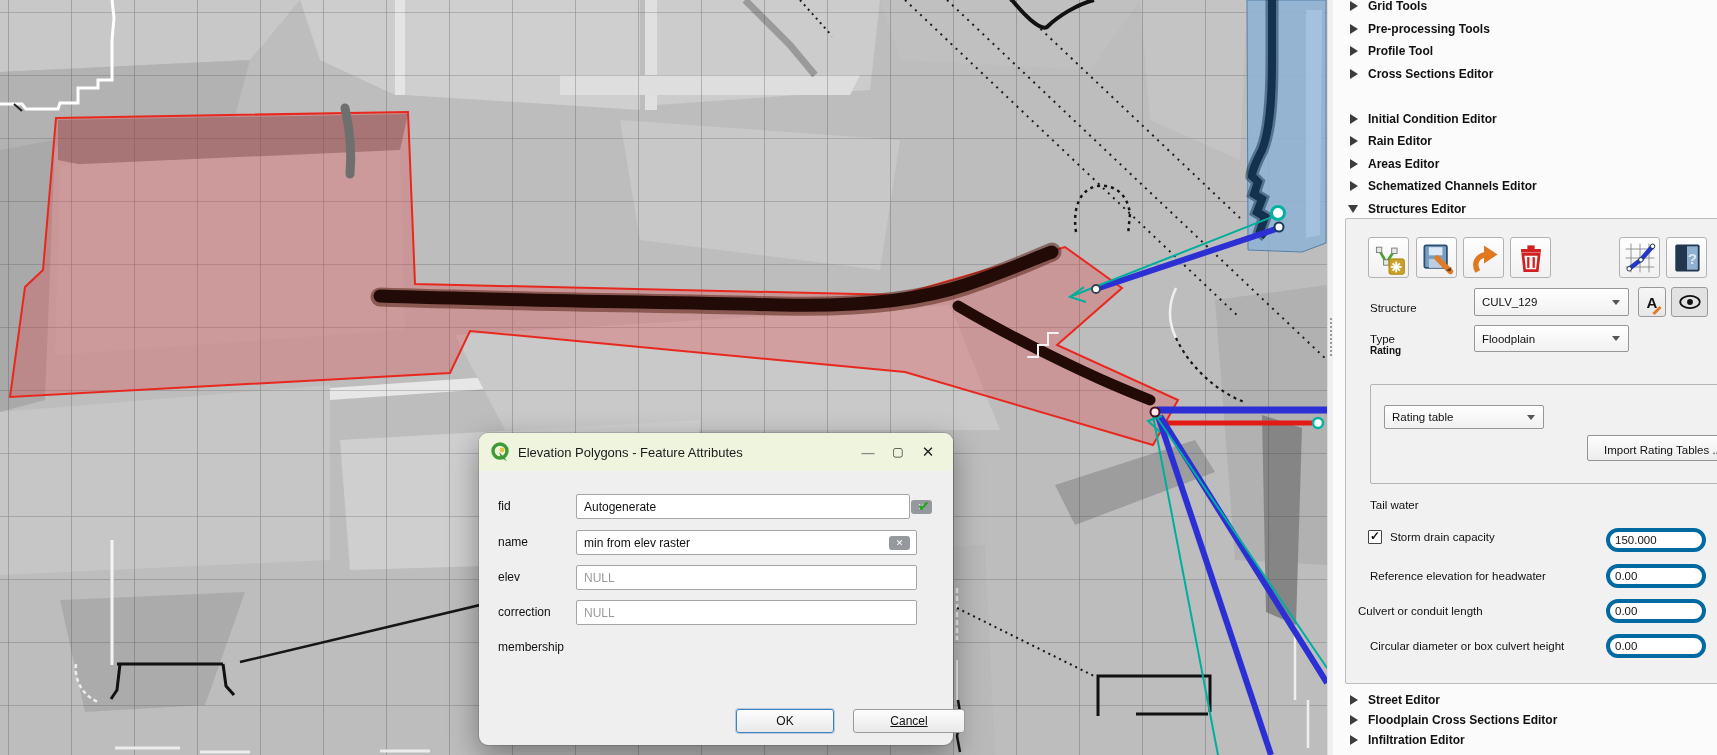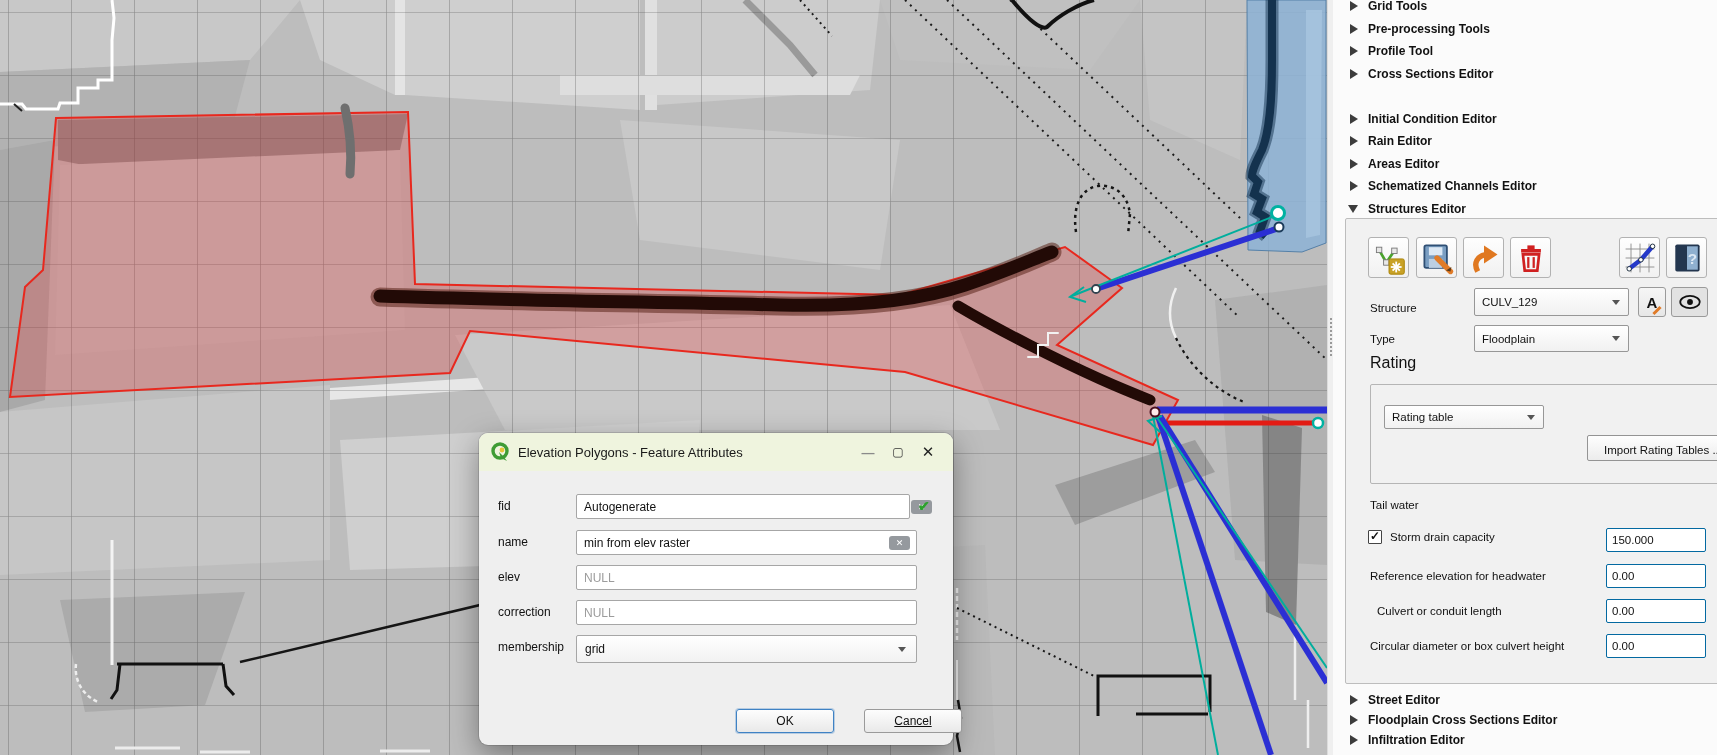--- a/index.html
+++ b/index.html
@@ -18,21 +18,21 @@
   .sec .tri-r { margin-left:17px; width:0; height:0; border-left:8px solid #3c3c3c; border-top:5px solid transparent; border-bottom:5px solid transparent; }
   .sec .tri-d { margin-left:15px; width:0; height:0; border-top:8px solid #3c3c3c; border-left:5px solid transparent; border-right:5px solid transparent; }
   .sec .lbl { margin-left:10px; font-size:12px; font-weight:bold; color:#111; white-space:nowrap; }
 
   #groupbox { position:absolute; left:12px; top:218px; width:392px; height:466px; background:#f1f1f1; border:1px solid #bdbdbd; border-radius:2px; }
   .tb-btn { position:absolute; top:18px; width:41px; height:41px; background:linear-gradient(#fefefe,#f1f1f1); border:1px solid #b2b2b2; border-radius:3px; display:flex; align-items:center; justify-content:center; }
   .plabel { position:absolute; font-size:11.5px; color:#111; white-space:nowrap; }
   .combo { position:absolute; background:linear-gradient(#ffffff,#f1f1f1); border:1px solid #979797; border-radius:2px; display:flex; align-items:center; overflow:hidden; }
   .combo .ctext { font-size:11.5px; color:#111; padding-left:7px; white-space:nowrap; flex:1; }
   .combo .carrow { width:0; height:0; border-top:5px solid #555; border-left:4px solid transparent; border-right:4px solid transparent; margin-right:8px; flex:none; }
-  .pinput { position:absolute; background:#fff; border:1px solid #0369a1; border-radius:2px; font-size:11.5px; color:#111; padding:2px 5px; font-family:"Liberation Sans", sans-serif; }
+  .pinput { position:absolute; background:#fff; border:4px solid #0369a1; border-radius:12px; font-size:11.5px; color:#111; padding:2px 5px; font-family:"Liberation Sans", sans-serif; }
   .pframe { position:absolute; left:24px; top:165px; width:360px; height:100px; border:1px solid #b5b5b5; border-radius:2px; background:#f1f1f1; }
   .pbtn { position:absolute; background:linear-gradient(#fefefe,#ececec); border:1px solid #949494; border-radius:2px; font-size:11.5px; color:#111; text-align:center; padding-top:4px; white-space:nowrap; overflow:hidden; }
   .cbx { position:absolute; width:14px; height:14px; background:#fff; border:1.6px solid #444; border-radius:1px; font-size:12px; font-weight:bold; color:#111; line-height:11px; text-align:center; }
   .small-btn { position:absolute; background:linear-gradient(#f6f6f6,#e7e7e7); border:1px solid #9a9a9a; border-radius:3px; display:flex; align-items:center; justify-content:center; }
 
   
   #dialog { position:absolute; left:479px; top:433px; width:474px; height:312px; background:#efefef; border-radius:9px; box-shadow:0 10px 30px rgba(0,0,0,.38), 0 0 0 1px rgba(0,0,0,.12); }
   #dlg-titlebar { height:38px; background:#eff4de; border-radius:9px 9px 0 0; display:flex; align-items:center; }
   #dlg-title { font-size:13px; color:#1a1a1a; margin-left:8px; white-space:nowrap; }
   .winbtn { width:30px; height:28px; display:flex; align-items:center; justify-content:center; font-size:13px; color:#444; }
@@ -44,21 +44,21 @@
   .dinput-wrap { position:absolute; left:97px; top:0; }
   .dinput { width:341px; height:25px; background:#fff; border:1px solid #a6a6a6; border-radius:2px; font-size:12px; color:#111; padding:0 28px 0 7px; font-family:"Liberation Sans", sans-serif; }
   .dinput::placeholder { color:#9c9c9c; }
   .clear-ic { position:absolute; right:7px; top:5.5px; width:21px; height:14px; background:#95999e; border-radius:3px; color:#fff; font-size:9px; line-height:14px; text-align:center; }
   .valid-check { position:absolute; left:439px; top:4px; font-size:14px; font-weight:bold; color:#2ca12c; }
   .dcombo { position:absolute; left:97px; top:0; width:341px; height:28px; background:linear-gradient(#ffffff,#f2f2f2); border:1px solid #a6a6a6; border-radius:2px; display:flex; align-items:center; }
   .dcombo .ctext { font-size:12px; color:#111; padding-left:8px; flex:1; }
   .dcombo .carrow { width:0; height:0; border-top:5px solid #555; border-left:4.5px solid transparent; border-right:4.5px solid transparent; margin-right:10px; }
   .dlg-btn { position:absolute; top:276px; height:24px; background:linear-gradient(#fdfdfd,#e9e9e9); border:1px solid #9a9a9a; border-radius:3px; font-size:12px; color:#111; font-family:"Liberation Sans", sans-serif; }
   #ok-btn { left:257px; width:98px; border:1px solid #3f82c4; box-shadow:0 0 0 1px rgba(80,140,200,.35); }
-  #cancel-btn { left:385px; width:98px;text-decoration:underline; }
+  #cancel-btn { left:374px; width:112px;text-decoration:underline; }
 </style>
 </head>
 <body>
 
 <div id="map">
 <svg width="1327" height="755" viewBox="0 0 1327 755">
   <defs>
     <pattern id="grid" x="8" y="12" width="63" height="63" patternUnits="userSpaceOnUse">
       <path d="M63,0 H0 V63" fill="none" stroke="#3a3a3a" stroke-opacity="0.45" stroke-width="1.2"></path>
     </pattern>
@@ -280,39 +280,39 @@
         <circle cx="16" cy="10" r="3.6" fill="#111"></circle>
       </svg>
     </div>
 
     <div class="plabel" style="left:24px; top:114px">Type</div>
     <div class="combo" style="left:128px; top:106px; width:155px; height:27px">
       <span class="ctext">Floodplain</span>
         <span class="carrow"></span>
     </div>
 
-    <div class="plabel" style="left:24px; top:135px; font-weight:normal; font-size:16px">Rating</div>
+    <div class="plabel" style="left:24px; top:126px; font-weight:bold; font-size:10px">Rating</div>
     <div class="pframe">
       <div class="combo" style="left:13px; top:20px; width:160px; height:24px">
         <span class="ctext">Rating table</span>
           <span class="carrow"></span>
       </div>
       <button class="pbtn" style="left:216px; top:50px; width:152px; height:26px">Import Rating Tables ...</button>
     </div>
 
     <div class="plabel" style="left:24px; top:280px">Tail water</div>
 
     <div class="cbx" style="left:22px; top:311px"><span>✓</span></div>
     <div class="plabel" style="left:44px; top:312px">Storm drain capacity</div>
     <input class="pinput" style="left: 260px; top: 309px; width: 100px; height: 24px;" value="150.000">
 
     <div class="plabel" style="left:24px; top:351px">Reference elevation for headwater</div>
     <input class="pinput" style="left: 260px; top: 345px; width: 100px; height: 24px;" value="0.00">
 
-    <div class="plabel" style="left:31px; top:386px">Culvert or conduit length</div>
+    <div class="plabel" style="left:12px; top:386px">Culvert or conduit length</div>
     <input class="pinput" style="left: 260px; top: 380px; width: 100px; height: 24px;" value="0.00">
 
     <div class="plabel" style="left:24px; top:421px">Circular diameter or box culvert height</div>
     <input class="pinput" style="left: 260px; top: 415px; width: 100px; height: 24px;" value="0.00">
   </div>
 
   <div class="sec" style="top:711px">
       <span class="tri-r"></span>
       <span class="lbl">Floodplain Cross Sections Editor</span>
     </div>
@@ -365,21 +365,17 @@
 
   <div class="drow" style="top:167px">
     <span class="dlabel">correction</span>
     <span class="dinput-wrap" style="width:341px">
       <input class="dinput" placeholder="NULL" style="">
     </span>
   </div>
 
   <div class="drow" style="top:202px">
     <span class="dlabel">membership</span>
-    <span class="dcombo">
-      <span class="ctext">grid</span>
-        <span class="carrow"></span>
-    </span>
   </div>
 
   <button class="dlg-btn" id="ok-btn">OK</button>
   <button class="dlg-btn" id="cancel-btn">Cancel</button>
 </div>
 
 </body></html>

